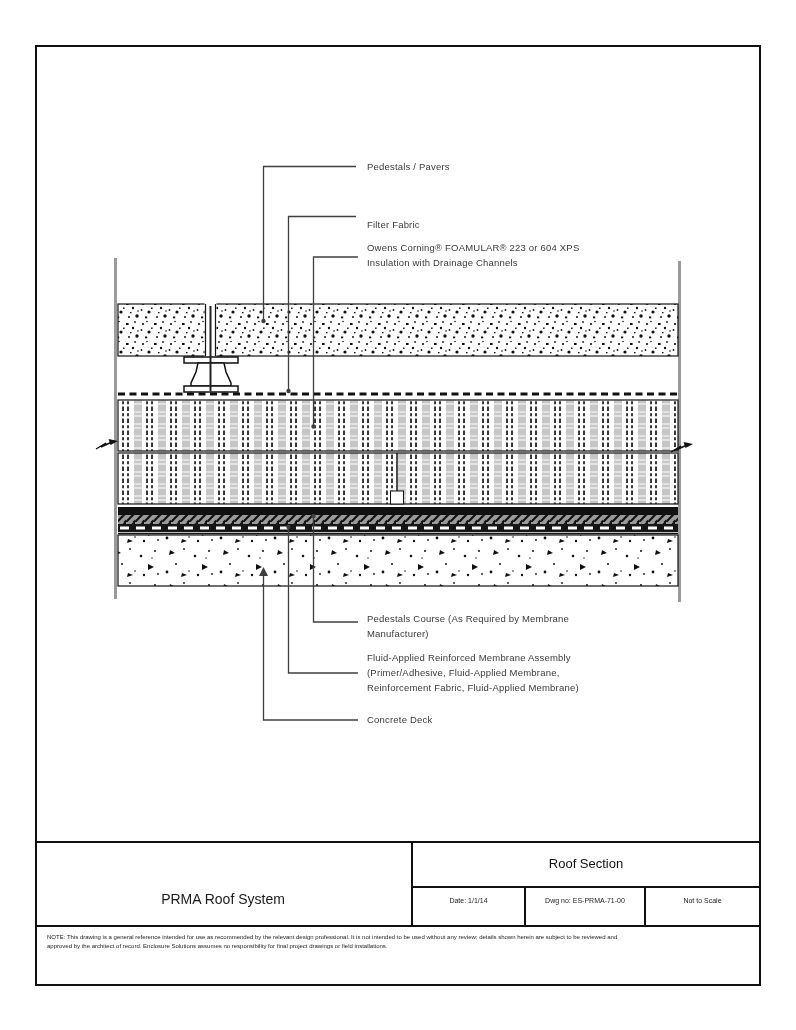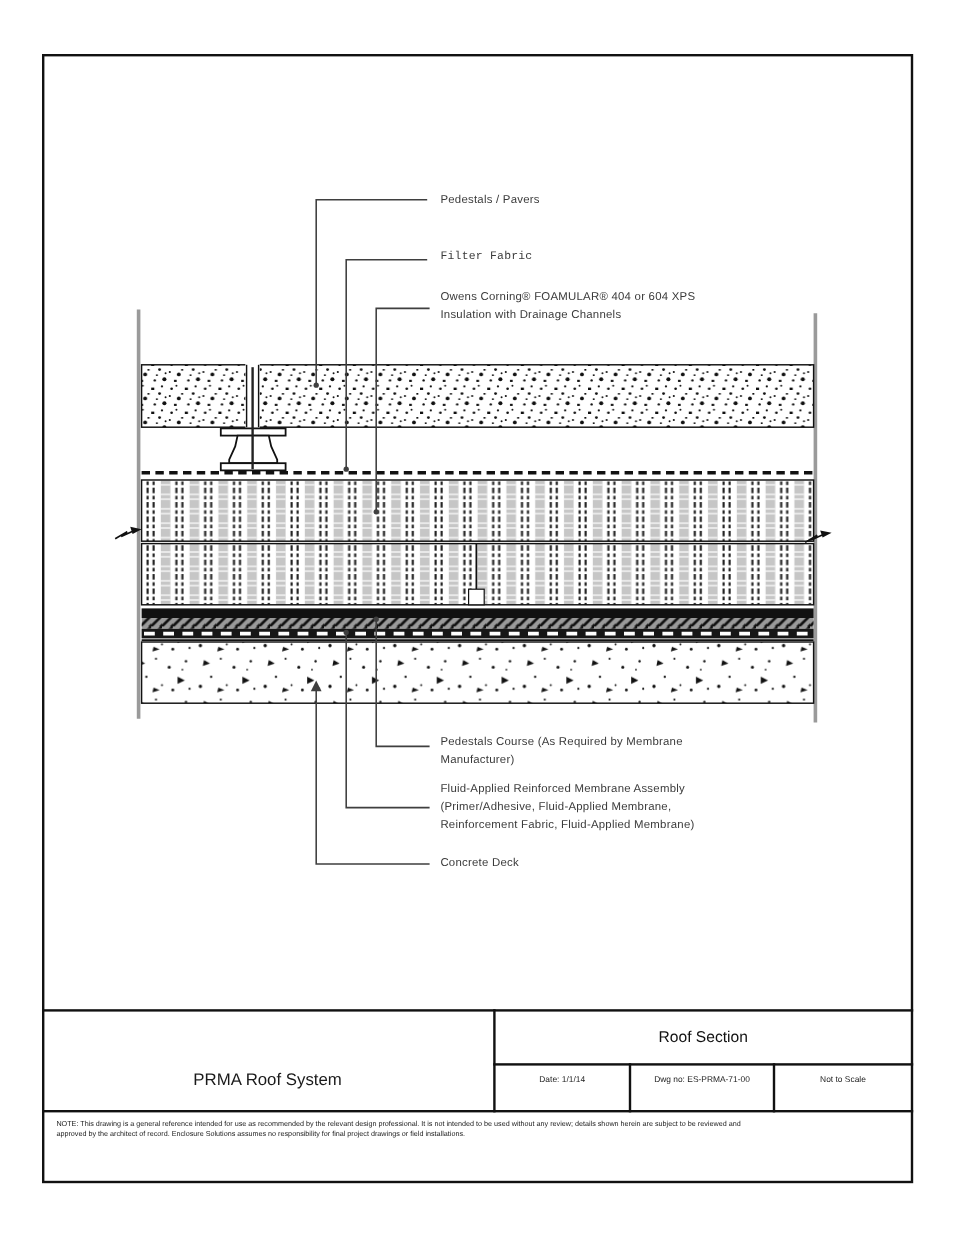--- a/index.html
+++ b/index.html
@@ -148,22 +148,22 @@
       <circle cx="263.5" cy="321" r="2.2"></circle>
       <circle cx="288.5" cy="391" r="2.2"></circle>
       <circle cx="313.5" cy="426.5" r="2.2"></circle>
       <circle cx="313.5" cy="516" r="2.2"></circle>
       <circle cx="288.5" cy="527" r="2.2"></circle>
       <polygon points="263.5,567 259,576 268,576"></polygon>
     </g>
   </svg>
 
   <div class="abs callout" style="left:367px;top:159px;text-align:right;">Pedestals / Pavers</div>
-  <div class="abs callout" style="left:367px;top:206px;font-family:Liberation Mono, monospace;">Filter Fabric</div>
-  <div class="abs callout" style="left:367px;top:240px;width:320px;">Owens Corning® FOAMULAR® 404 or 604 XPS
+  <div class="abs callout" style="left:367px;top:217px;">Filter Fabric</div>
+  <div class="abs callout" style="left:367px;top:240px;width:320px;">Owens Corning® FOAMULAR® 223 or 604 XPS
 Insulation with Drainage Channels</div>
   <div class="abs callout" style="left:367px;top:611px;width:320px;">Pedestals Course (As Required by Membrane
 Manufacturer)</div>
   <div class="abs callout" style="left:367px;top:650px;width:330px;">Fluid-Applied Reinforced Membrane Assembly
 (Primer/Adhesive, Fluid-Applied Membrane,
 Reinforcement Fabric, Fluid-Applied Membrane)</div>
   <div class="abs callout" style="left:367px;top:712px;">Concrete Deck</div>
 
   <div class="abs frame"></div>
 

